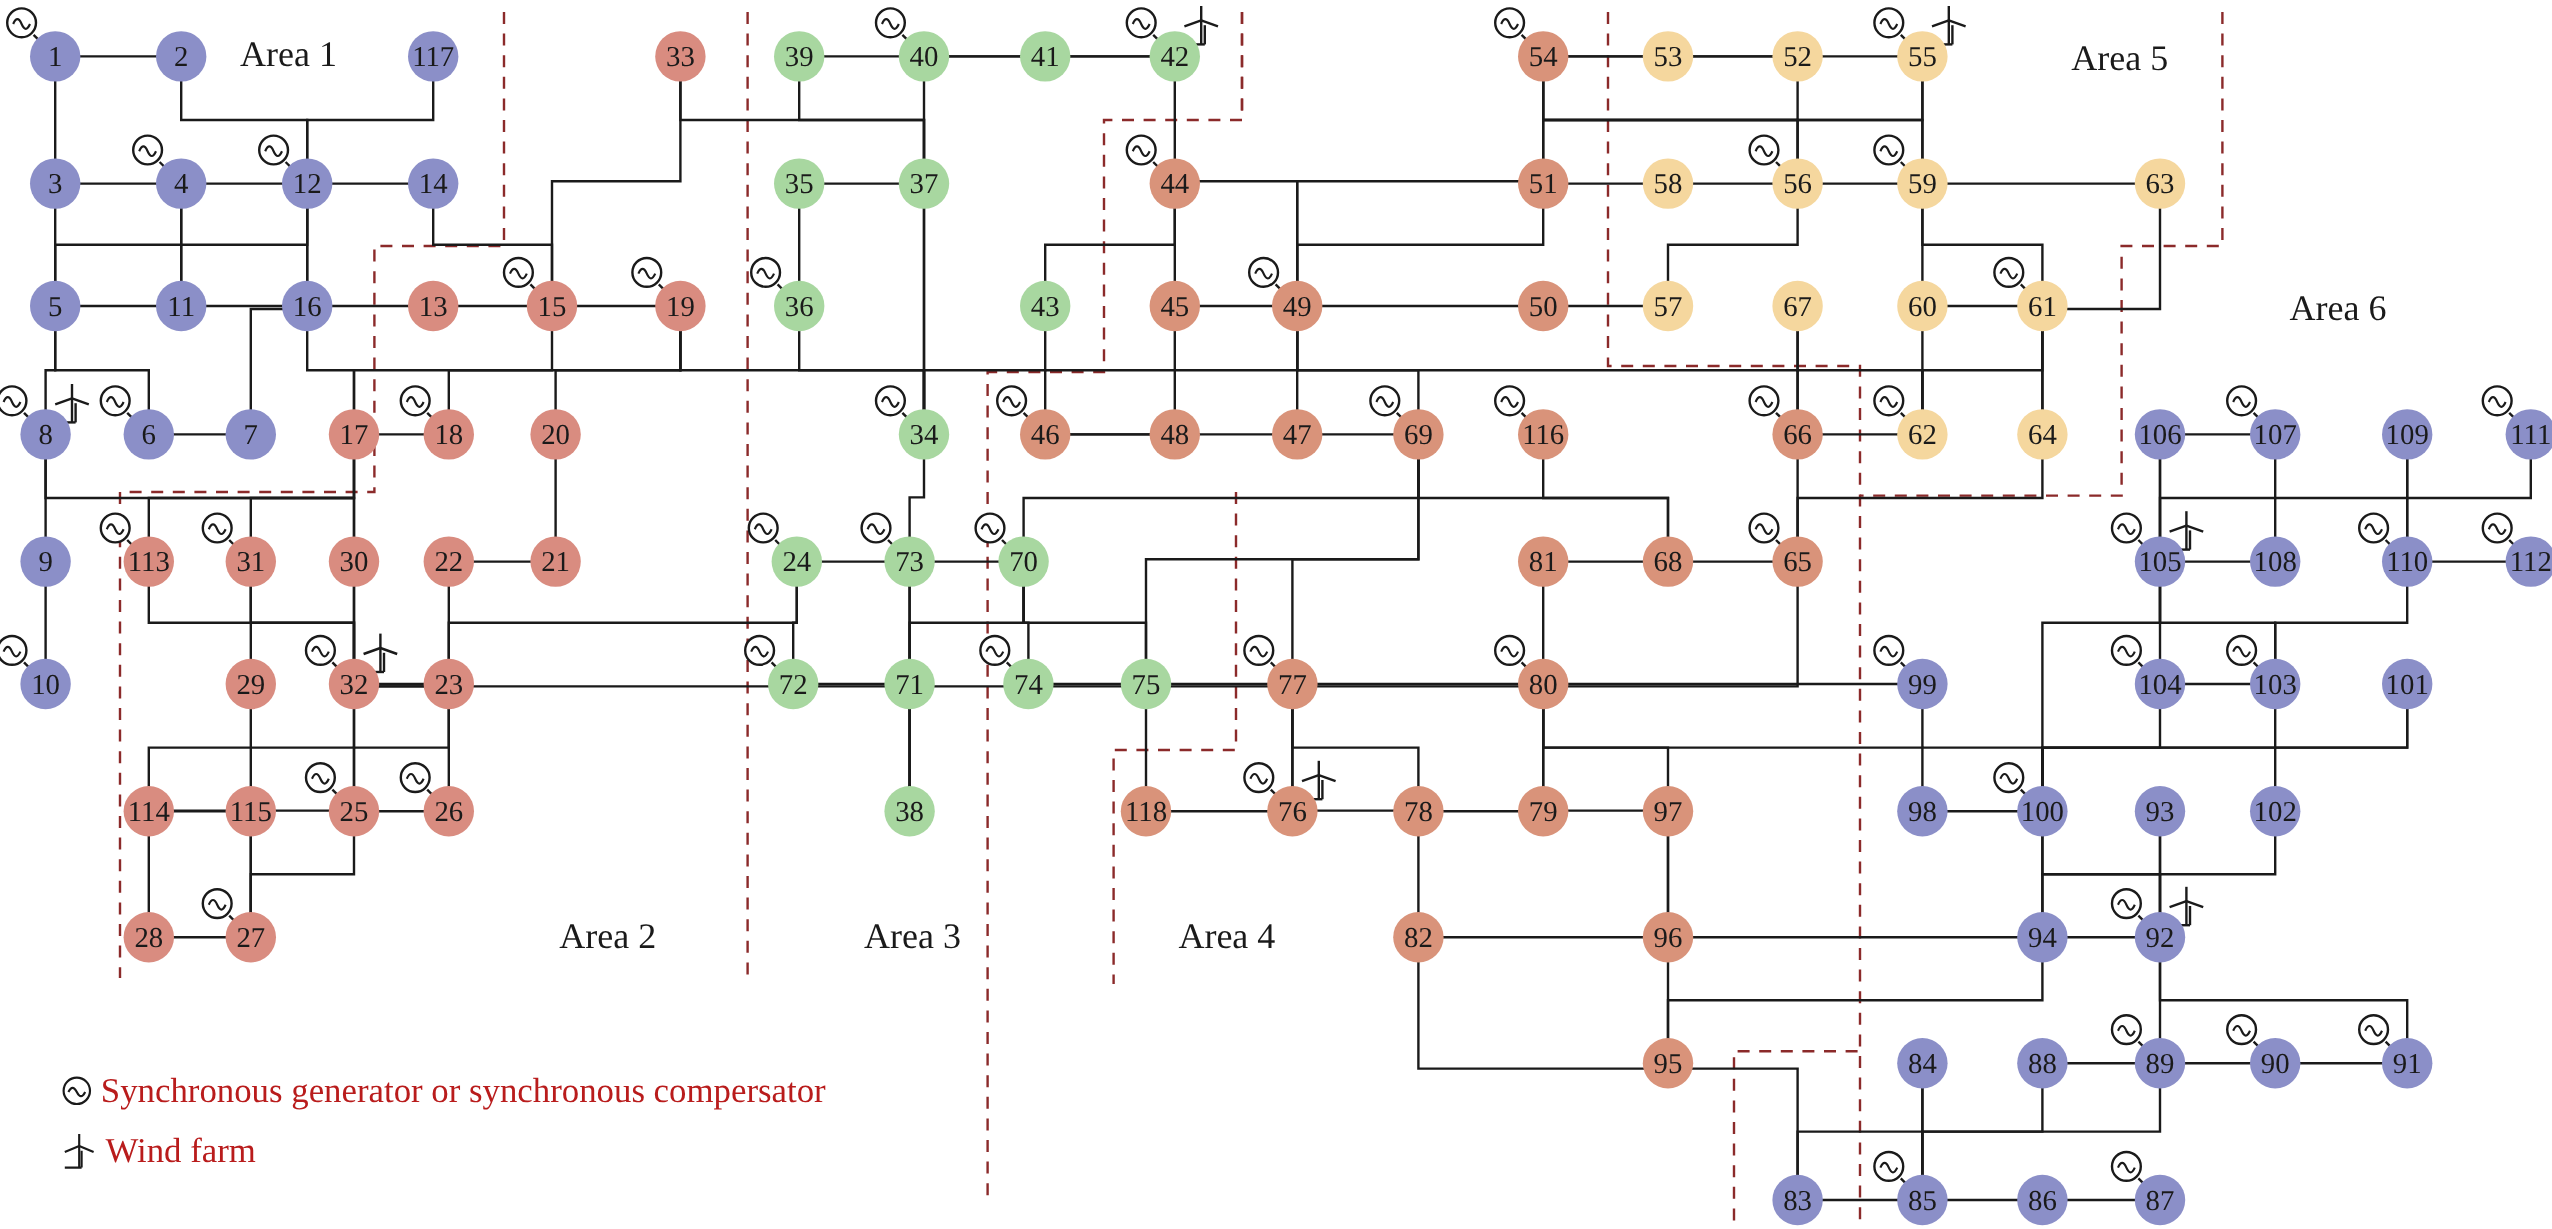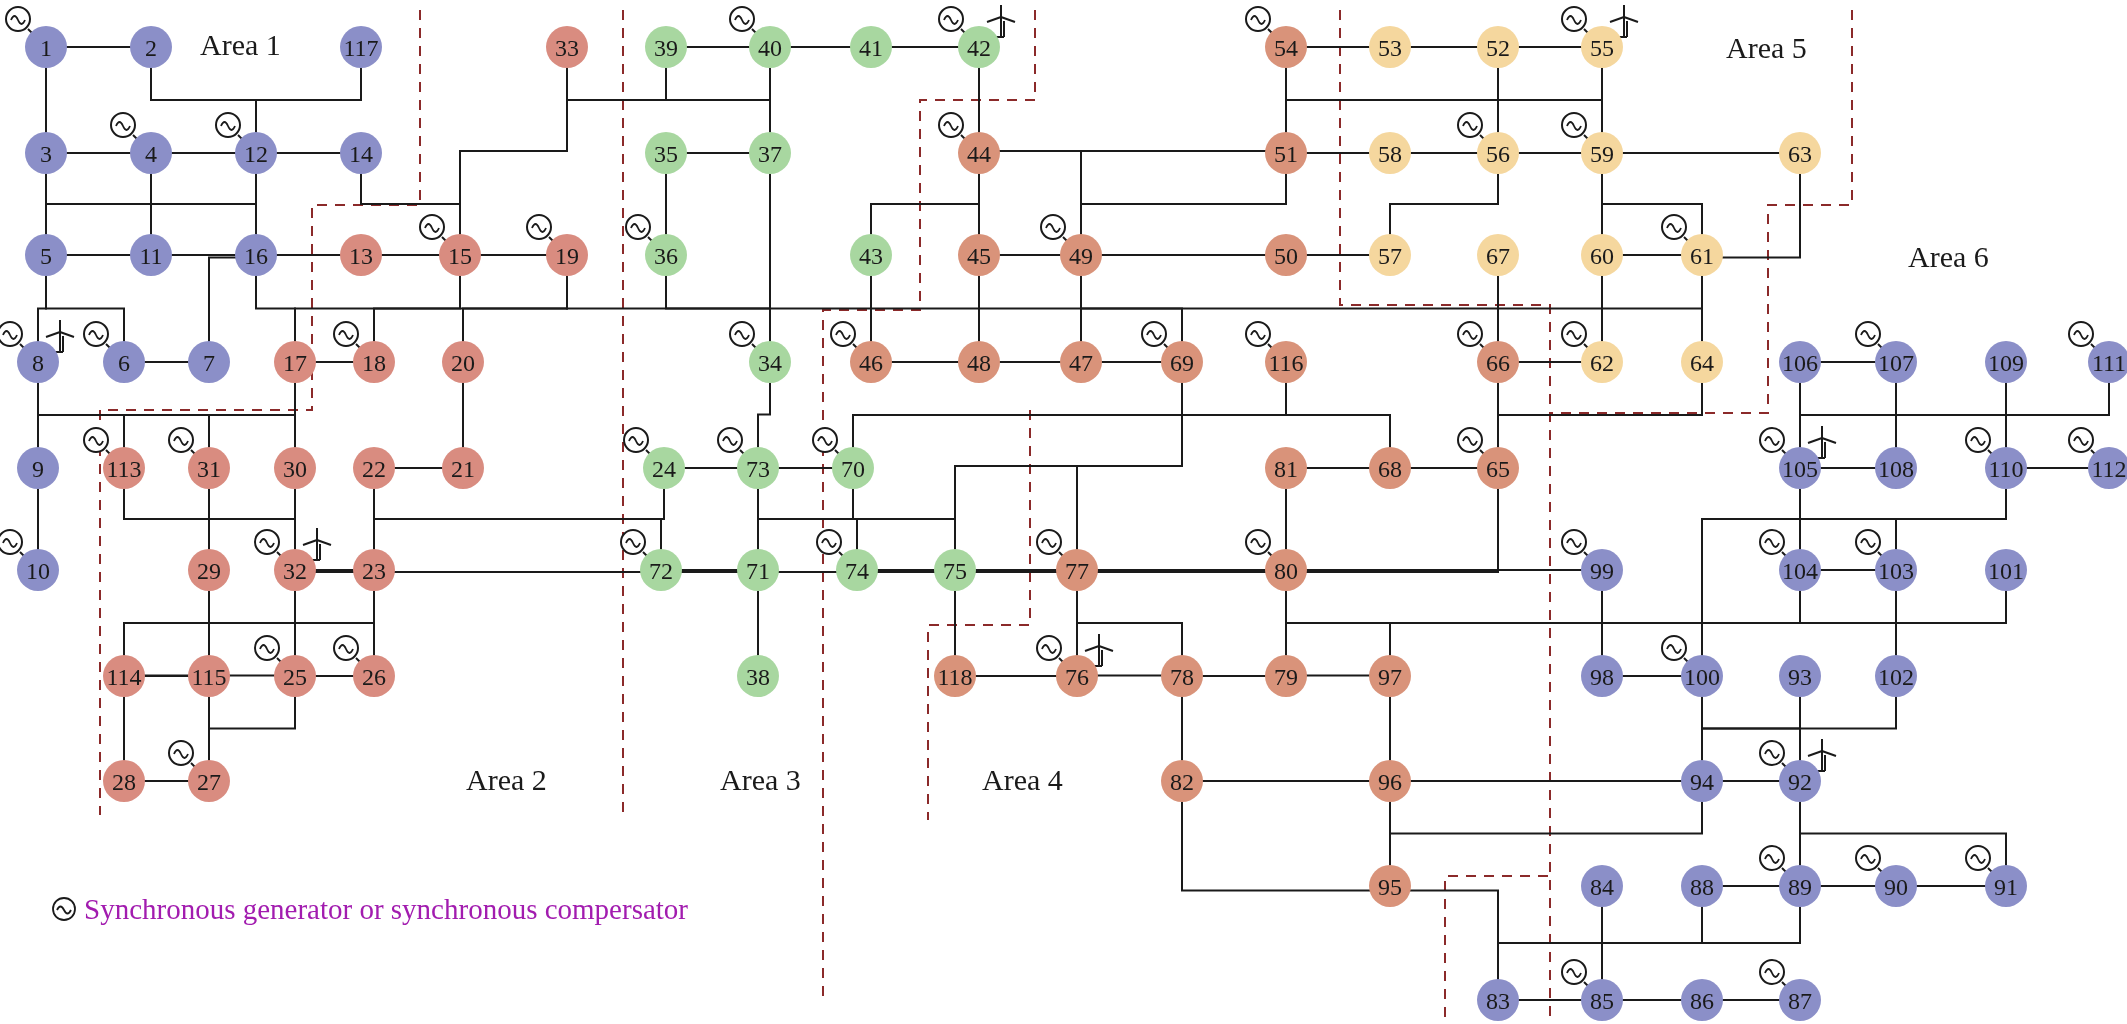--- a/index.html
+++ b/index.html
@@ -1,20 +1,20 @@
 <!DOCTYPE html>
 <html><head>
 <meta charset="utf-8">
 <style>
   html,body{margin:0;padding:0;background:#ffffff;}
   body{width:2127px;height:1024px;overflow:hidden;position:relative;font-family:"Liberation Serif","DejaVu Serif",serif;}
   #diagram{position:absolute;left:0;top:0;width:2127px;height:1024px;}
   .area-label{font-family:"Liberation Serif","DejaVu Serif",serif;font-size:30px;fill:#1a1a1a;}
   .node-label{font-family:"Liberation Serif","DejaVu Serif",serif;font-size:24px;fill:#1a1a1a;text-anchor:middle;dominant-baseline:central;}
-  .legend{position:absolute;left:50px;top:884px;font-size:29px;color:#a21caf;}
+  .legend{position:absolute;left:50px;top:884px;font-size:29px;color:#b91c1c;}
   .legend-row{display:flex;align-items:center;height:50px;}
   .legend-row svg{margin-right:6px;}
 </style>
 </head>
 <body>
 
 <svg id="diagram" width="2127" height="1024" viewBox="0 0 2127 1024" xmlns="http://www.w3.org/2000/svg">
   <g id="boundaries">
       <path d="M420 10 V205 H312 V410 H100 V815" fill="none" stroke="#8b2a2a" stroke-width="2" stroke-dasharray="10 8"></path>
       <path d="M623 10 V815" fill="none" stroke="#8b2a2a" stroke-width="2" stroke-dasharray="10 8"></path>
@@ -1024,13 +1024,26 @@
 </svg>
 
 <div class="legend">
   <div class="legend-row">
     <svg width="28" height="28">
         <circle cx="14" cy="14" r="11" fill="#fff" stroke="#1a1a1a" stroke-width="1.8"></circle>
         <path d="M7 15 q3.5 -7 7 0 t7 0" fill="none" stroke="#1a1a1a" stroke-width="1.8"></path>
       </svg>
     <span>Synchronous generator or synchronous compersator</span>
   </div>
+  <div class="legend-row">
+    <svg width="32" height="32">
+        <g stroke="#1a1a1a" stroke-width="1.8" fill="none">
+          <line x1="16" y1="12" x2="16" y2="30"></line>
+          <line x1="16" y1="12" x2="16" y2="2"></line>
+          <line x1="16" y1="12" x2="4" y2="17"></line>
+          <line x1="16" y1="12" x2="28" y2="17"></line>
+          <line x1="4" y1="30" x2="18" y2="30"></line>
+          <line x1="18" y1="30" x2="18" y2="16"></line>
+        </g>
+      </svg>
+    <span>Wind farm</span>
+  </div>
 </div>
 
 </body></html>

